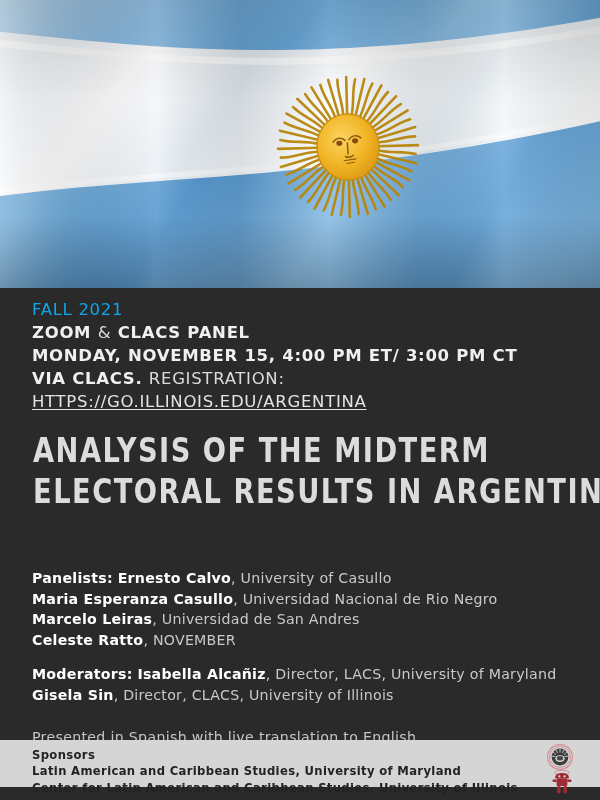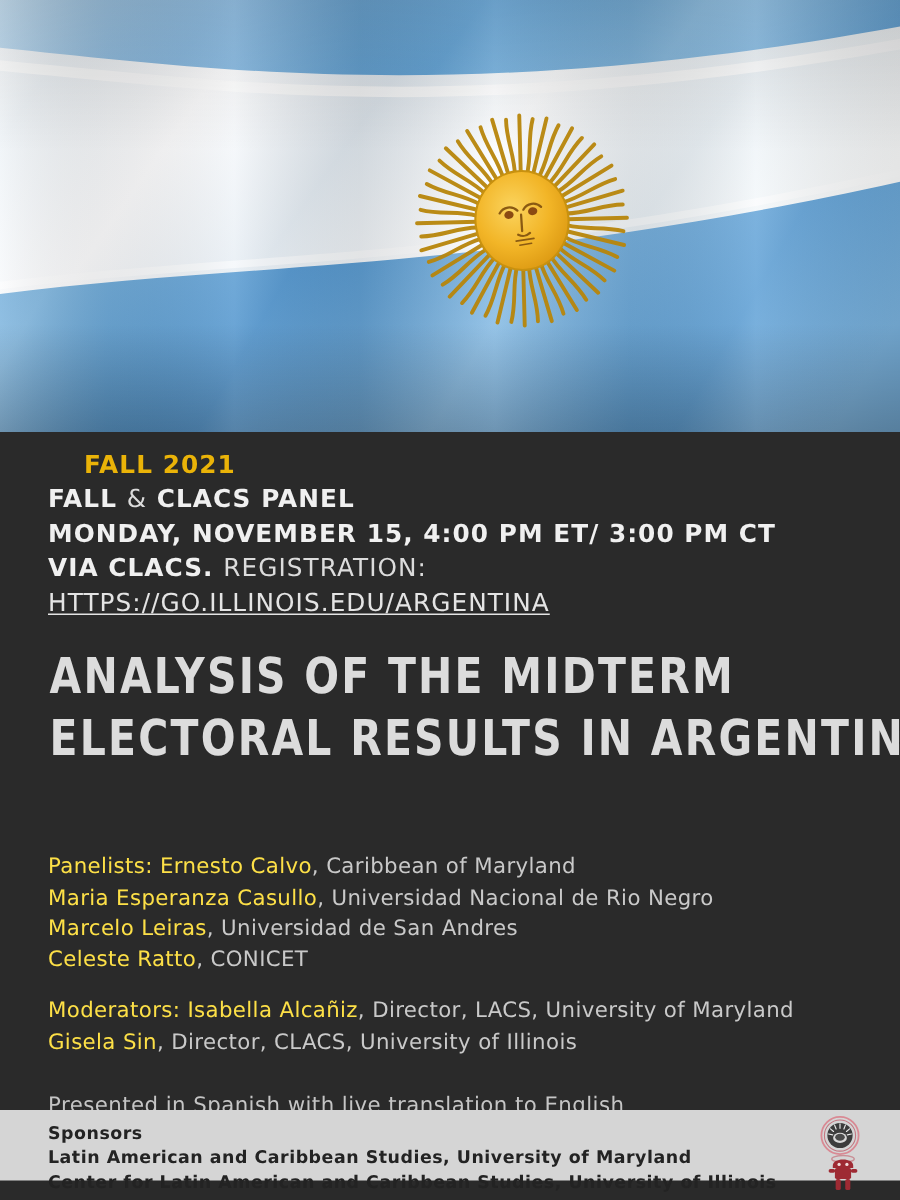--- a/index.html
+++ b/index.html
@@ -40,21 +40,21 @@
     left: 32px; top: 10px;
     width: 545px;
   }
   .hdr-line {
     color: #e9e9e9;
     font-size: 16.5px;
     letter-spacing: 0.7px;
     line-height: 23px;
     white-space: nowrap;
   }
-  .hdr-line.reg { font-weight: 700; color: #eab308; margin-left: 24px; }
+  .hdr-line.reg { font-weight: 400; color: #0ea5e9; }
   .hdr-line.bold { font-weight: 700; color: #f0f0f0; }
   .amp { font-weight: 400; color: #dcdcdc; }
   .hdr-sub { font-weight: 400; color: #dcdcdc; text-align: right; }
   .url-line {
     color: #e4e4e4;
     font-size: 16.5px;
     letter-spacing: 0.7px;
     line-height: 23px;
     text-underline-offset: 2px;
     display: inline-block;
@@ -85,21 +85,21 @@
     width: 550px;
   }
   .person-line {
     font-size: 14.2px;
     line-height: 20.5px;
     color: #c9c9c9;
     font-weight: 400;
     white-space: nowrap;
     letter-spacing: 0.25px;
   }
-  .person-line b { color: #fde047; font-weight: 400; text-align: center; }
+  .person-line b { color: #ffffff; font-weight: 700; text-align: center; }
   .group-gap { height: 14px; }
   .note-line {
     font-size: 14.2px;
     line-height: 20.5px;
     color: #c5c5c5;
     letter-spacing: 0.3px;
     white-space: nowrap;
   }
   .note-gap { height: 22px; }
 
@@ -263,49 +263,49 @@
         <ellipse cx="-8" cy="-5" rx="3.1" ry="2.6" fill="#8a4a12"></ellipse>
         <ellipse cx="8" cy="-5" rx="3.1" ry="2.6" fill="#8a4a12"></ellipse>
       </g>
     </svg>
   </div>
 
   <div class="body-area">
 
     <div class="header-block">
       <div class="hdr-line reg">FALL 2021</div>
-      <div class="hdr-line bold"><span>FALL</span> <span class="amp">&amp;</span> <span>CLACS PANEL</span></div>
+      <div class="hdr-line bold"><span>ZOOM</span> <span class="amp">&amp;</span> <span>CLACS PANEL</span></div>
       <div class="hdr-line bold">MONDAY, NOVEMBER 15, 4:00 PM ET/ 3:00 PM CT</div>
       <div class="hdr-line bold"><span>VIA CLACS.</span> <span class="hdr-sub">REGISTRATION:</span></div>
       <a class="url-line" href="#">HTTPS://GO.ILLINOIS.EDU/ARGENTINA</a>
     </div>
 
     <div class="title-block">
       <div class="title-line">ANALYSIS OF THE MIDTERM</div>
       <div class="title-line">ELECTORAL RESULTS IN ARGENTINA</div>
     </div>
 
     <div class="people-block">
 
       <div class="person-line">
         <b>Panelists:</b>
         <b>Ernesto Calvo</b><span>,</span>
-        <span>Caribbean of Maryland</span>
+        <span>University of Casullo</span>
       </div>
       <div class="person-line">
         <b>Maria Esperanza Casullo</b><span>,</span>
         <span>Universidad Nacional de Rio Negro</span>
       </div>
       <div class="person-line">
         <b>Marcelo Leiras</b><span>,</span>
         <span>Universidad de San Andres</span>
       </div>
       <div class="person-line">
         <b>Celeste Ratto</b><span>,</span>
-        <span>CONICET</span>
+        <span>NOVEMBER</span>
       </div>
 
       <div class="group-gap"></div>
 
       <div class="person-line">
         <b>Moderators:</b>
         <b>Isabella Alcañiz</b><span>,</span>
         <span>Director, LACS, University of Maryland</span>
       </div>
       <div class="person-line">

